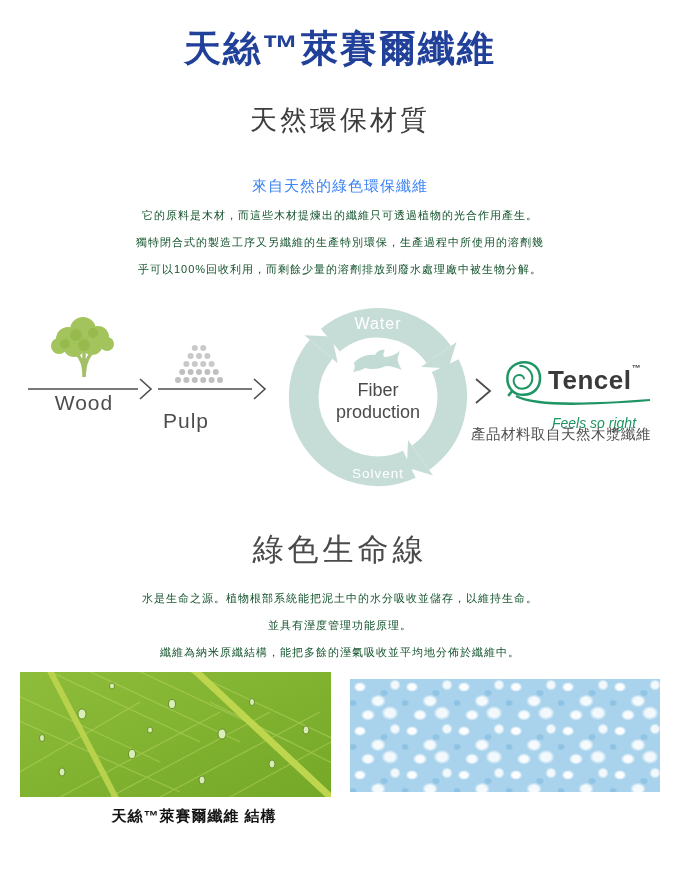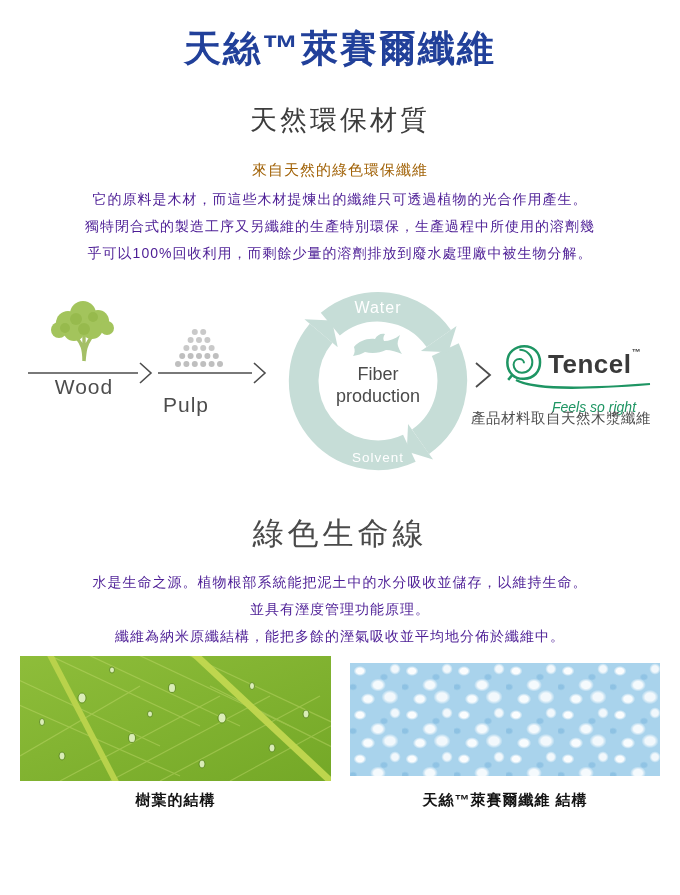--- a/index.html
+++ b/index.html
@@ -8,22 +8,22 @@
     font-family:"Liberation Sans","DejaVu Sans",sans-serif;
     -webkit-font-smoothing:antialiased;
   }
   .center{text-align:center;}
   
   .main-title{
     padding-top:28px;font-size:37px;font-weight:bold;color:#21409a;
     letter-spacing:2px;line-height:42px;
   }
   .sub-title{margin-top:32px;font-size:27px;color:#3d3d3d;font-weight:400;letter-spacing:3px;}
-  .lead{margin-top:23px;font-size:15px;color:#a16207;letter-spacing:1px;}
-  .para{margin-top:6px;font-size:14px;color:#4c1d95;line-height:27px;letter-spacing:1px;}
+  .lead{margin-top:39px;font-size:15px;color:#3b82f6;letter-spacing:1px;}
+  .para{margin-top:6px;font-size:11px;color:#14532d;line-height:27px;letter-spacing:1px;}
   .section2-title{margin-top:30px;font-size:31px;color:#4a4a4a;font-weight:300;letter-spacing:4px;}
   
   .diagram{position:relative;height:200px;margin-top:16px;}
   .tree{position:absolute;left:46px;top:16px;}
   .pulp{position:absolute;left:170px;top:44px;}
   .flow-arrow{position:absolute;left:28px;top:78px;}
   .wood-label{position:absolute;left:26px;top:92px;width:116px;text-align:center;
     font-size:21px;color:#4d4d4d;font-weight:300;letter-spacing:1px;}
   .pulp-label{position:absolute;left:142px;top:92px;width:88px;text-align:center;
     font-size:21px;color:#4d4d4d;font-weight:300;letter-spacing:1px;margin-top:18px;}
@@ -229,15 +229,14 @@
           <ellipse cx="182" cy="108" rx="3" ry="4"></ellipse>
         <ellipse cx="130" cy="58" rx="2.5" ry="3"></ellipse>
           <ellipse cx="22" cy="66" rx="2.5" ry="3.5"></ellipse>
       </g>
     </svg>
   </div>
   <div class="fig-right"></div>
 </div>
 
 <div class="fig-captions">
-  <div class="fig-cap left">樹葉的結構</div>
   <div class="fig-cap right">天絲™萊賽爾纖維 結構</div>
 </div>
 
 </body></html>

